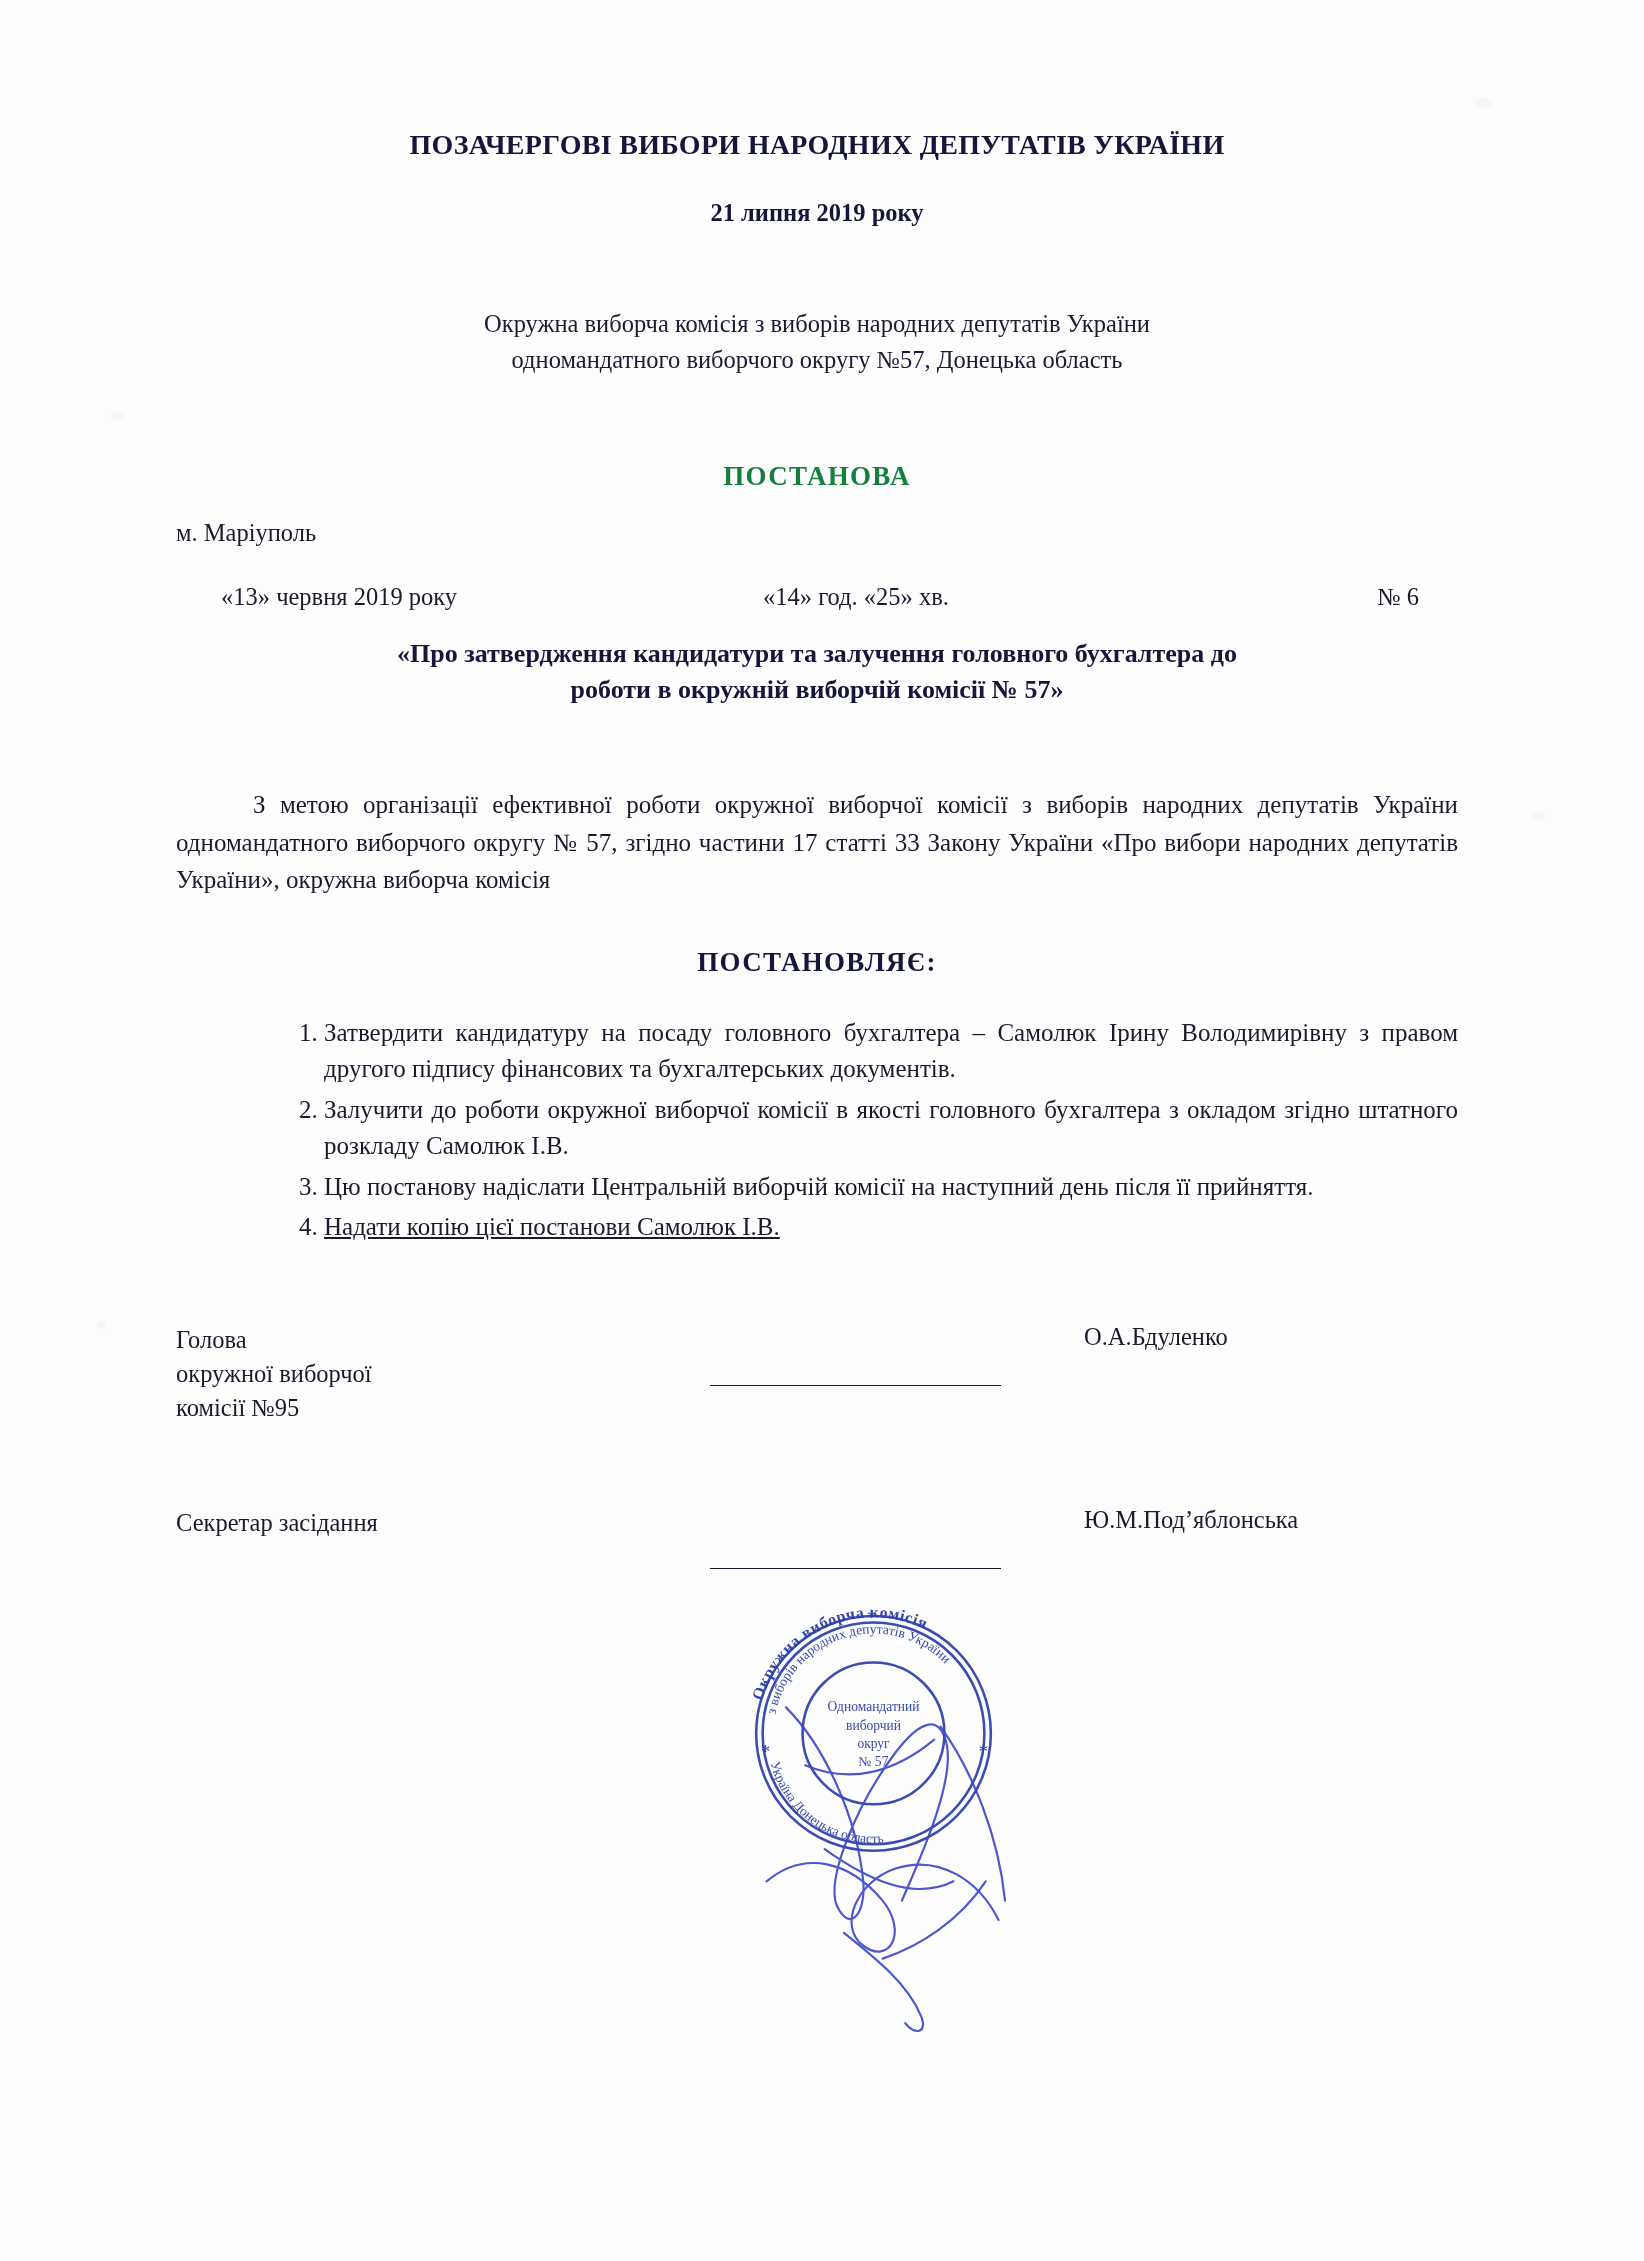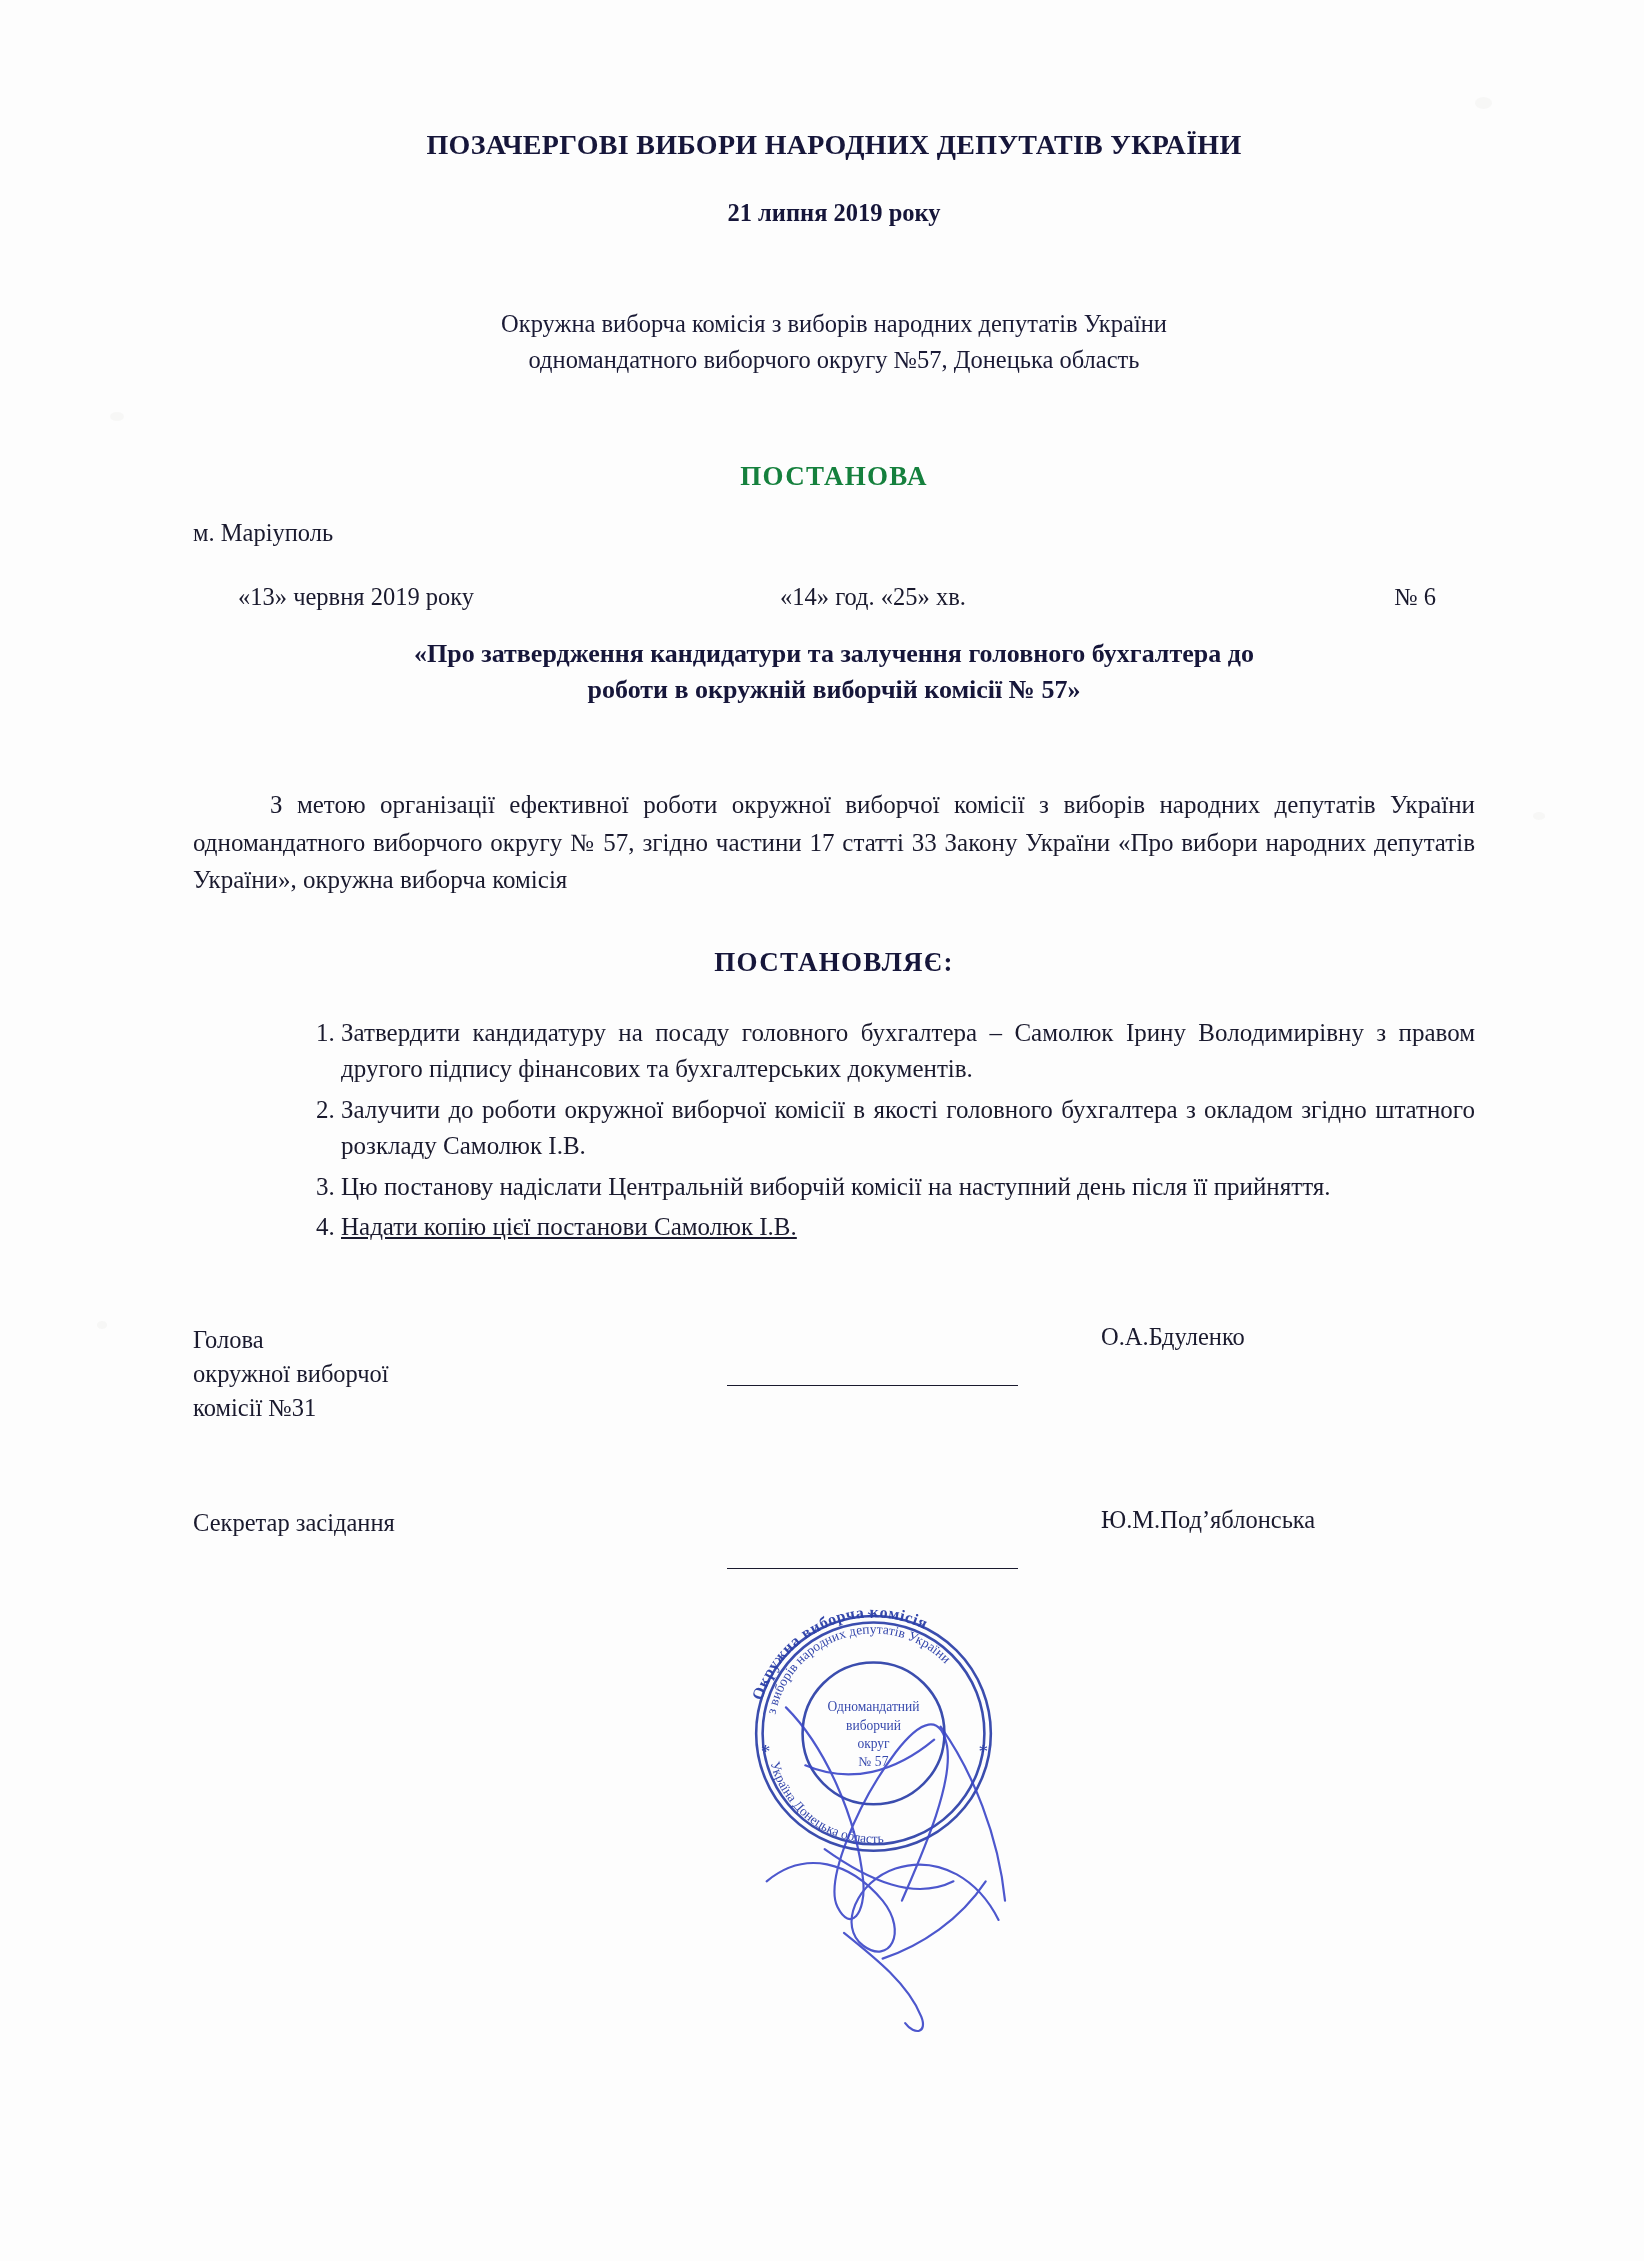--- a/index.html
+++ b/index.html
@@ -22,21 +22,21 @@
   }
   
   .scan-blotch {
     position: absolute;
     background: #f2f2f0;
     border-radius: 50%;
     opacity: 0.55;
   }
   .content {
     position: absolute;
-    left: 193px;
+    left: 176px;
     top: 129px;
     width: 1282px;
   }
   .title {
     text-align: center;
     font-weight: bold;
     font-size: 28px;
     letter-spacing: 0.3px;
     color: #16163a;
   }
@@ -195,21 +195,21 @@
       <li>Цю постанову надіслати Центральній виборчій комісії на наступний день після її прийняття.</li>
       <li class="lastitem">Надати копію цієї постанови Самолюк І.В.</li>
     </ol>
 
     <div class="sign-block">
 
       <div class="sign-row">
         <div class="sign-left">
           <div>Голова</div>
           <div>окружної виборчої</div>
-          <div>комісії №31</div>
+          <div>комісії №95</div>
         </div>
         <div class="sign-line">
           <div class="rule"></div>
         </div>
         <div class="sign-right">О.А.Бдуленко</div>
       </div>
 
       <div class="sign-row sign-row2">
         <div class="sign-left">Секретар засідання</div>
         <div class="sign-line">

